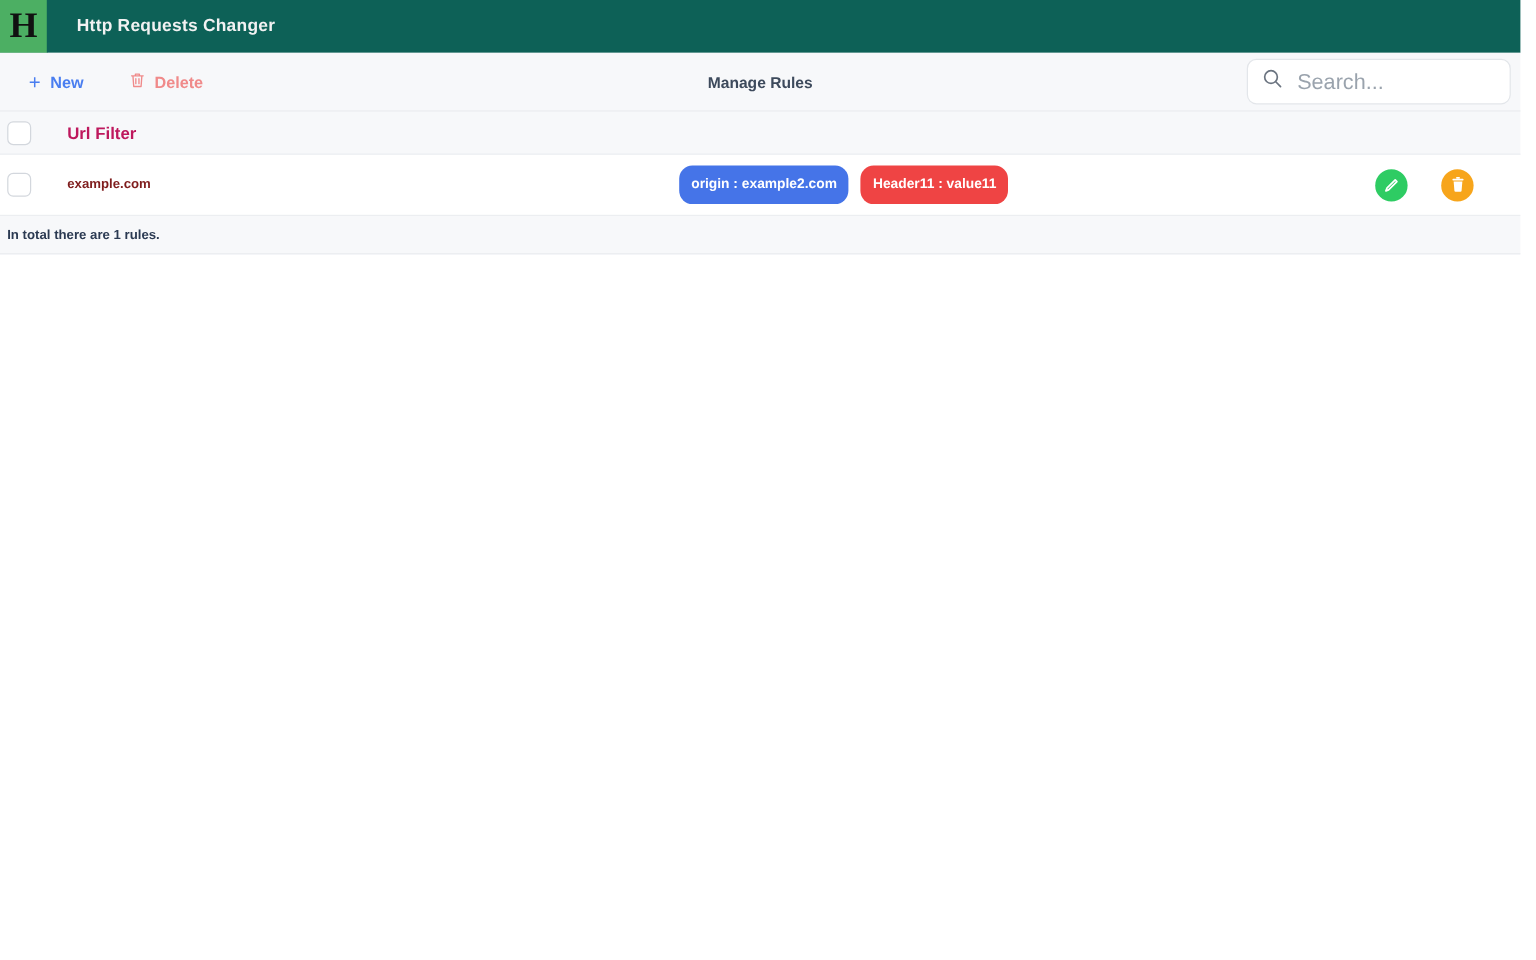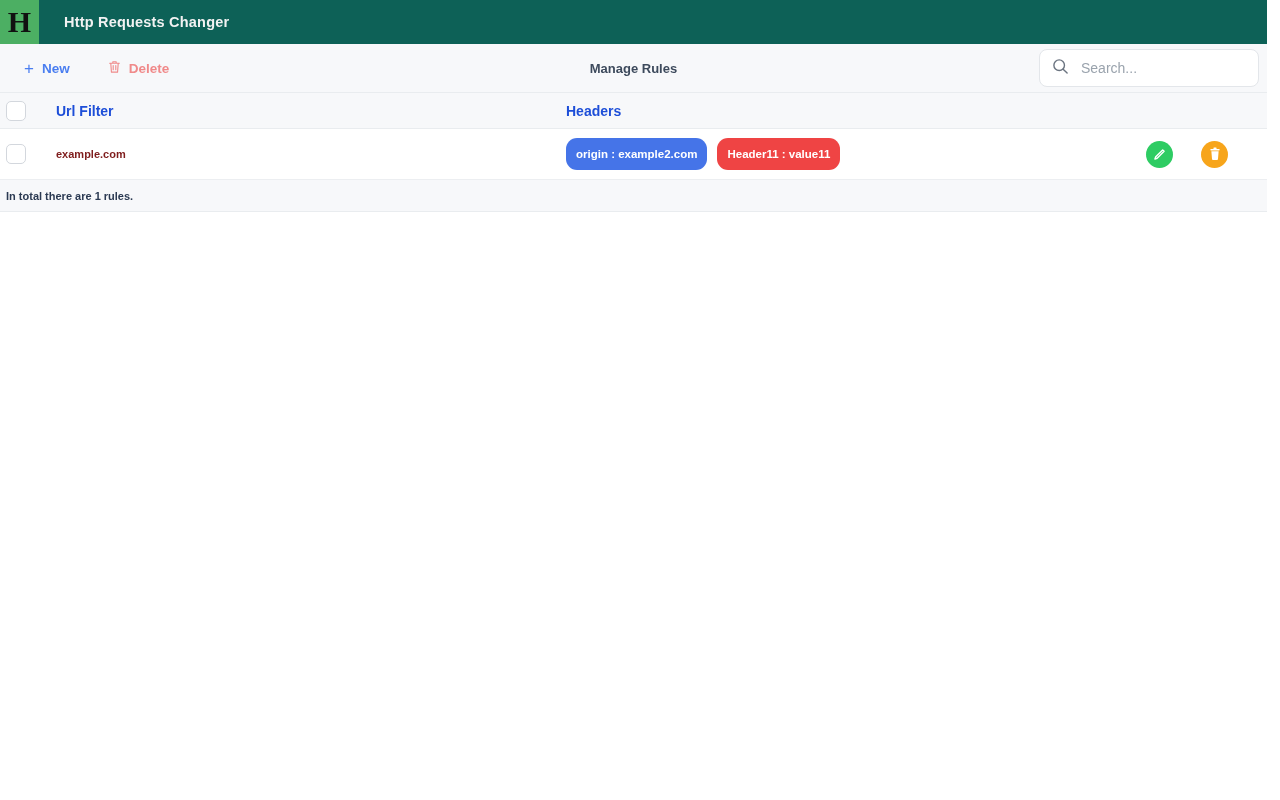--- a/index.html
+++ b/index.html
@@ -64,21 +64,21 @@
   .search-wrap {
     position: absolute; right: 8px; top: 50%; transform: translateY(-50%);
     width: 220px; height: 38px;
     background: #fff; border: 1px solid #e3e6ea; border-radius: 8px;
     display: flex; align-items: center; gap: 10px; padding: 0 12px;
     z-index: 2;
   }
   .search-input {
     border: none; outline: none; background: transparent;
     font-family: "Liberation Sans", sans-serif;
-    font-size: 14px; color: #555; width: 100%;
+    font-size: 18px; color: #555; width: 100%;
   }
   .search-input::placeholder { color: #9aa3ad; }
 
   
   .table { width: 1267px; }
   .thead-row {
     display: flex; align-items: center;
     height: 36px; background: #f7f8fa;
     border-bottom: 1px solid #e9ecef;
   }
@@ -96,21 +96,21 @@
     border: 1px solid #d3d7dd; border-radius: 5px;
     background: #fff; cursor: pointer;
   }
   .col-url { width: 510px; min-width: 510px; }
   .col-headers { flex: 1; display: flex; align-items: center; gap: 10px; }
   .col-actions {
     width: 160px; min-width: 160px;
     display: flex; align-items: center; justify-content: center; gap: 28px;
   }
   .th {
-    font-size: 14px; font-weight: 700; color: #1d4ed8;
+    font-size: 14px; font-weight: 700; color: #be185d;
   }
   .cell-url { font-size: 11px; color: #7f1d1d; font-weight: bold; }
 
   .badge {
     display: inline-flex; align-items: center;
     height: 21px; padding: 16px 10px;
     border-radius: 11px;
     color: #fff; font-size: 11.5px; font-weight: 700;
     white-space: nowrap;
   }
@@ -196,21 +196,20 @@
     </div>
   </div>
 
   <div class="table">
 
     <div class="thead-row">
       <div class="col-check">
         <div class="cbox"></div>
       </div>
       <div class="col-url th">Url Filter</div>
-      <div class="col-headers th">Headers</div>
       <div class="col-actions"></div>
     </div>
 
     <div class="tbody-row">
       <div class="col-check">
         <div class="cbox"></div>
       </div>
 
       <div class="col-url cell-url">example.com</div>
 

